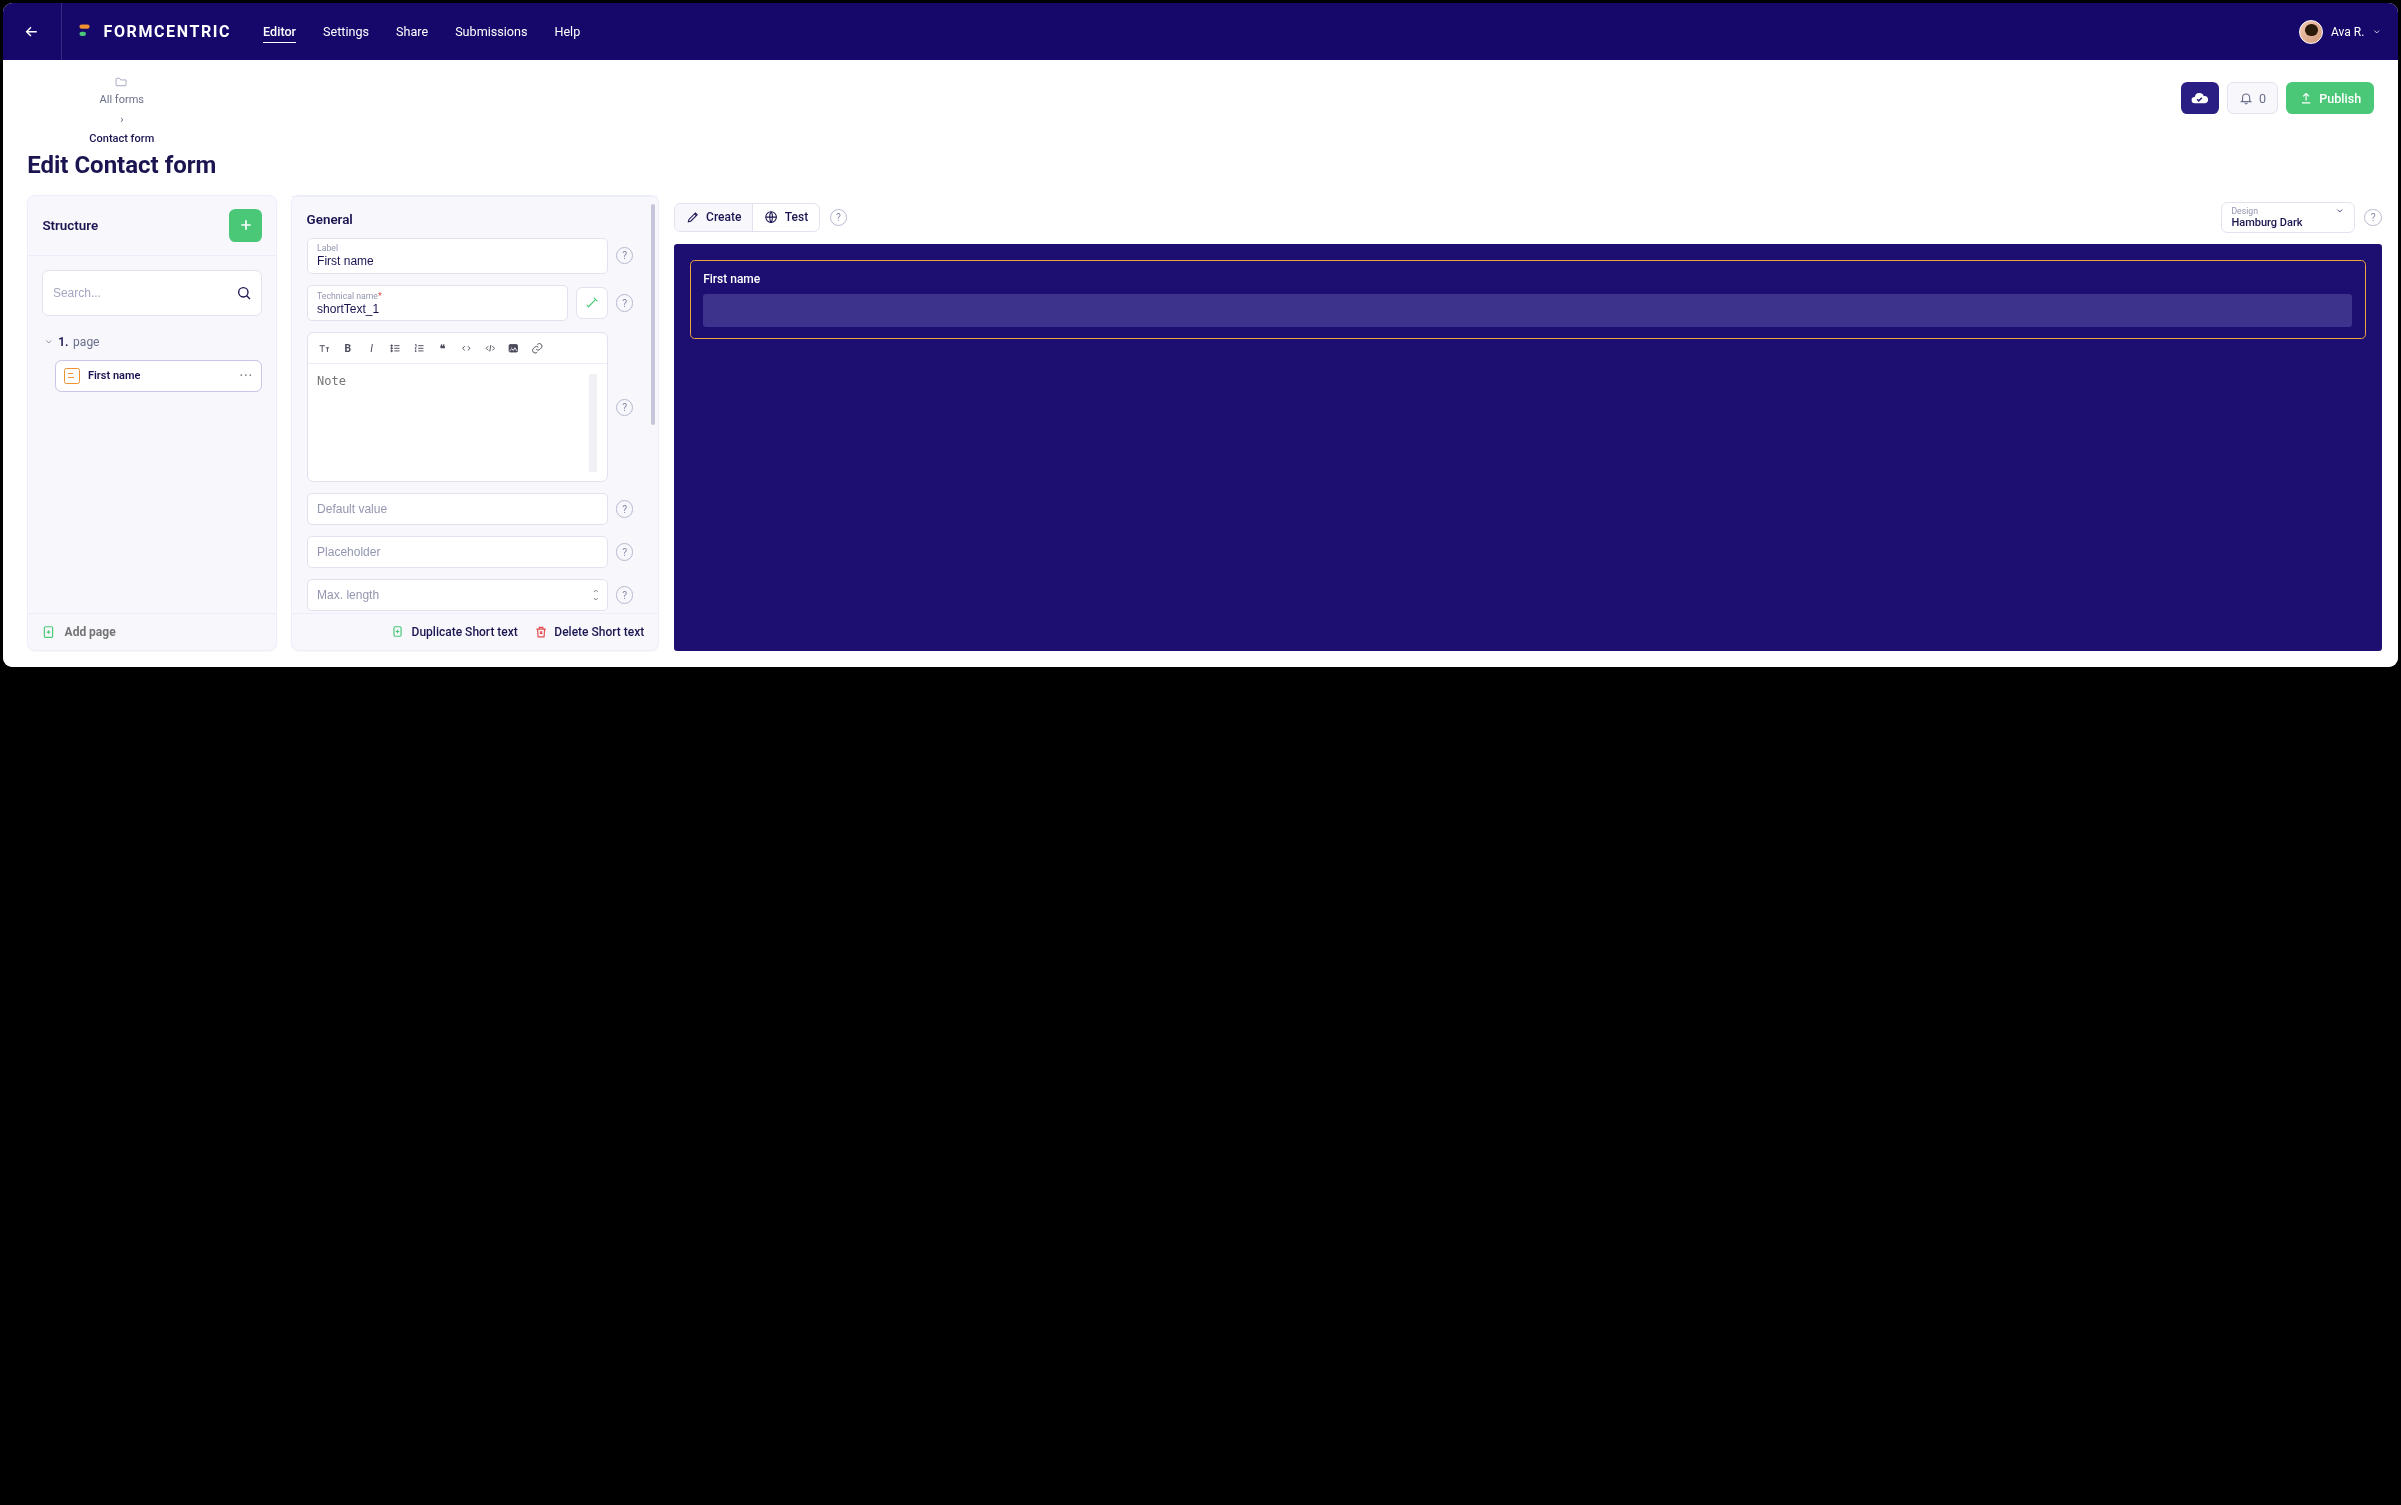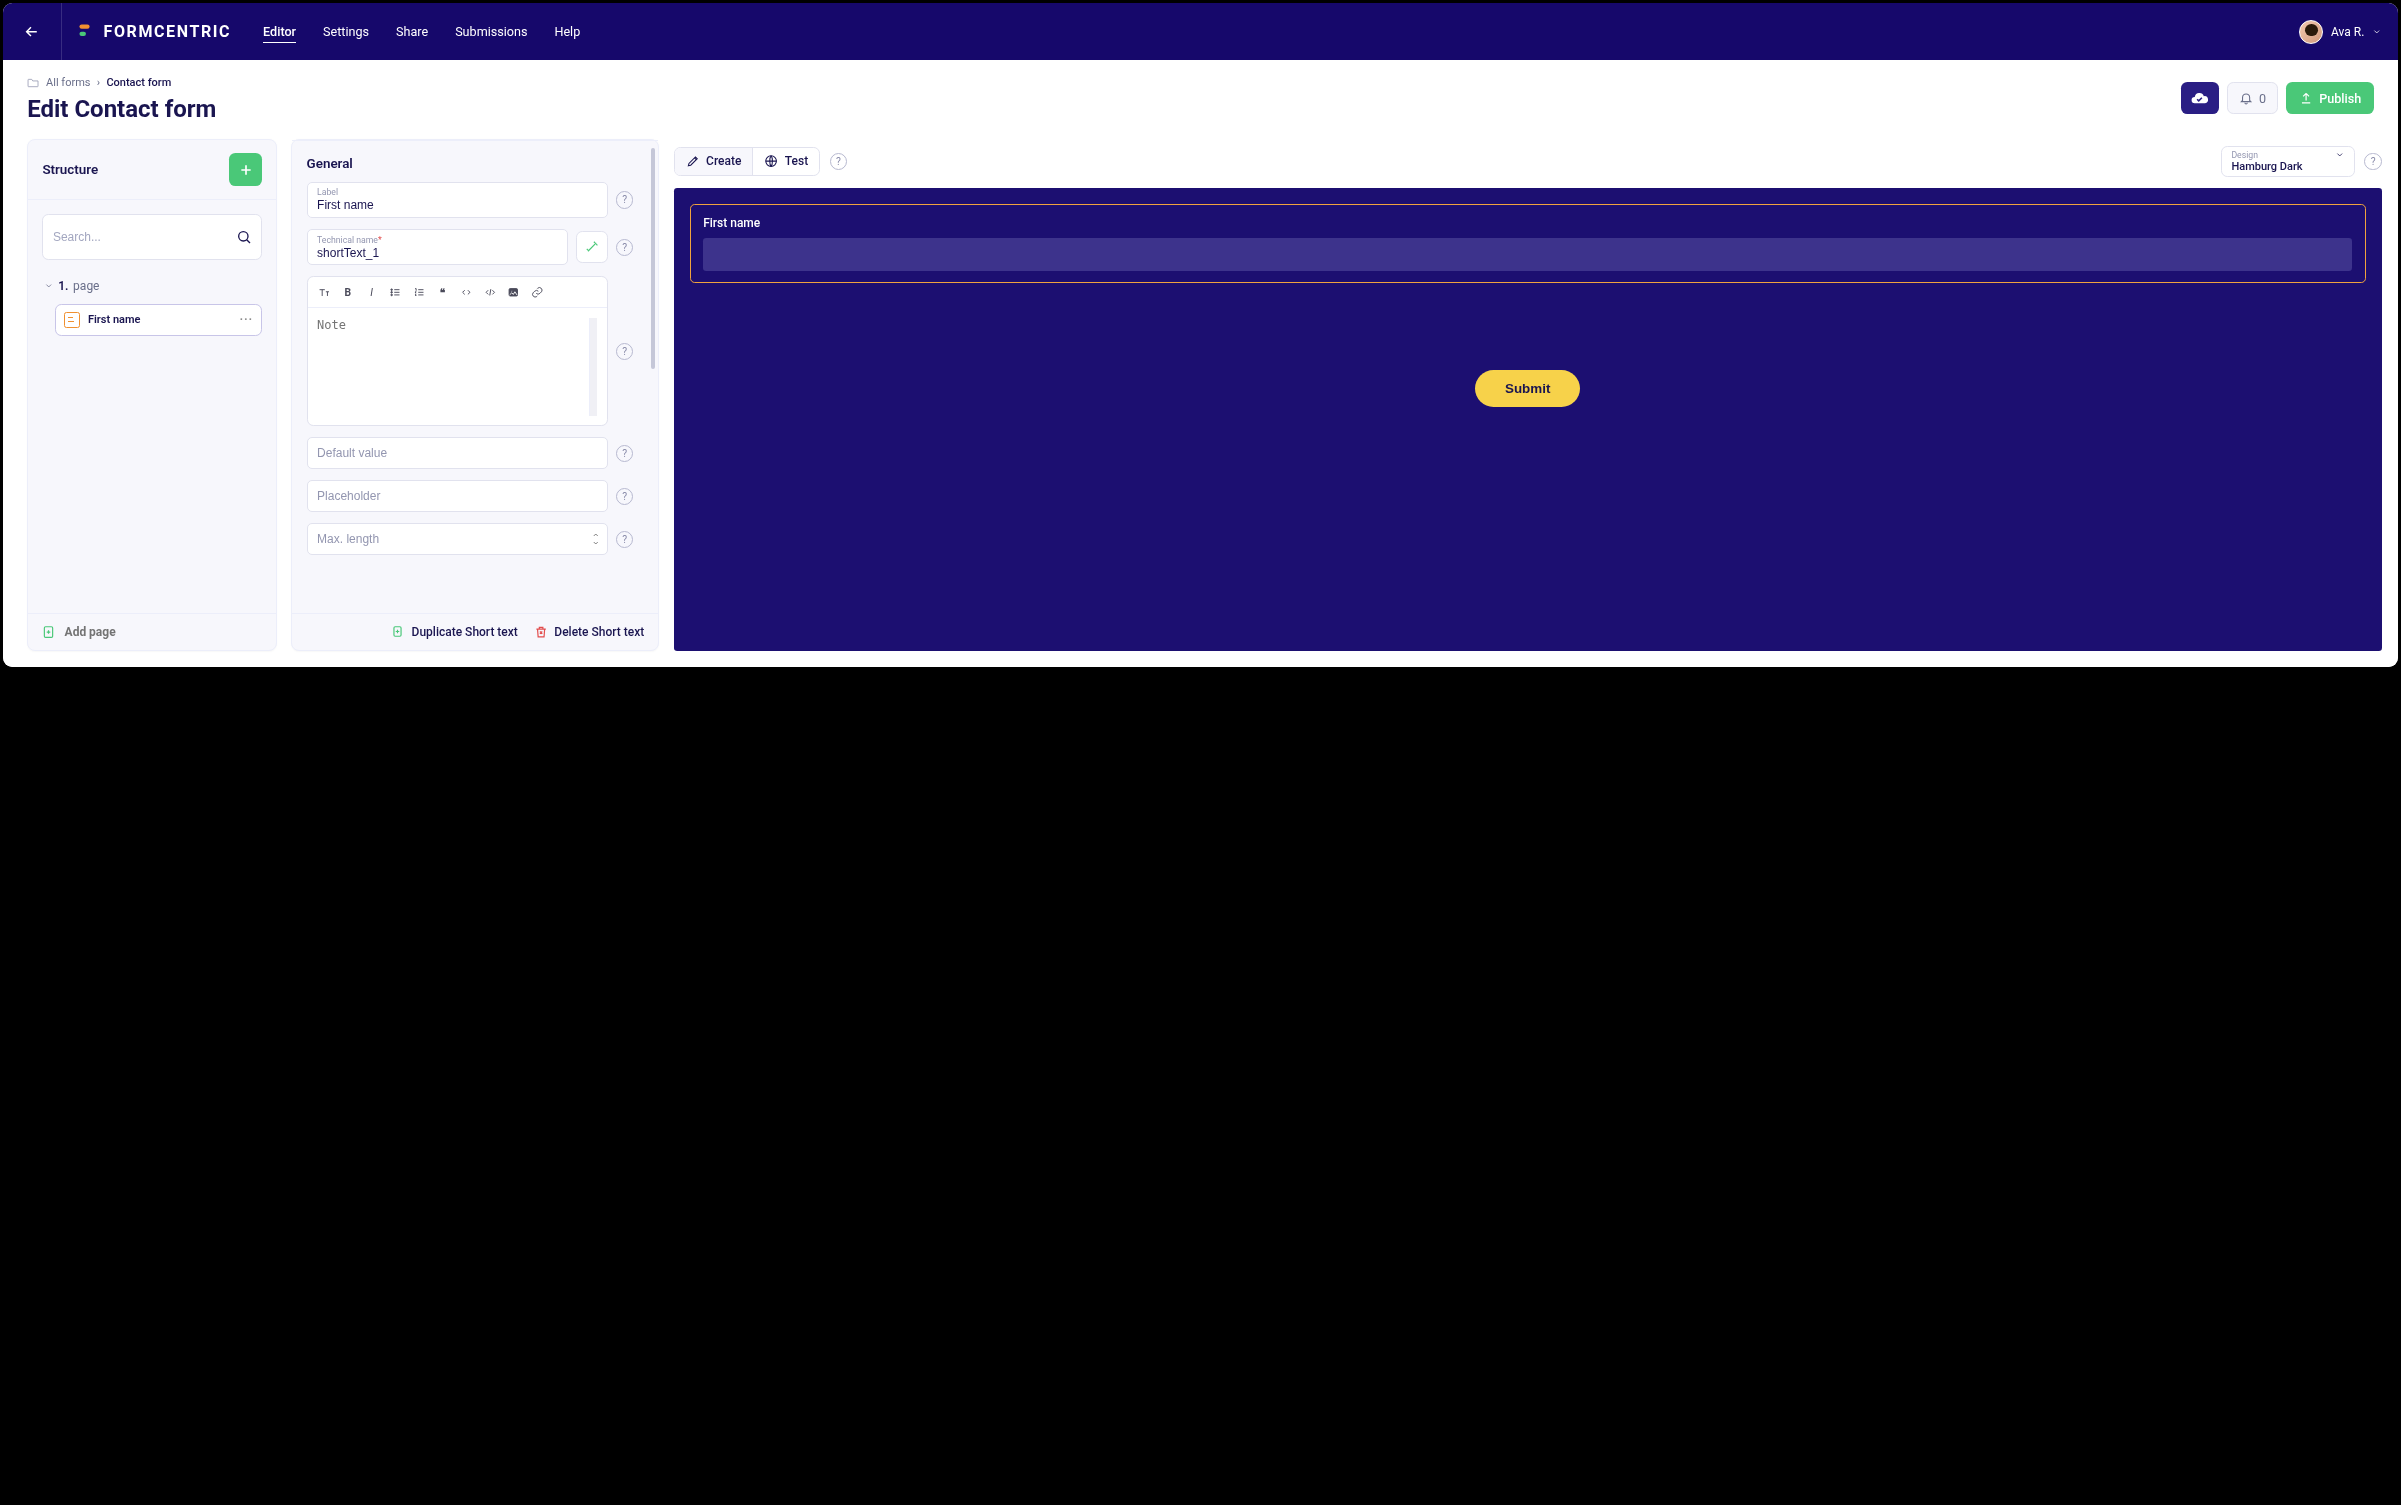--- a/index.html
+++ b/index.html
@@ -18,21 +18,21 @@
 .nav-item.active { border-bottom: 1.6px solid #fff; font-weight: 500; }
 .spacer { flex: 1; }
 .user { display: flex; align-items: center; gap: 8px; cursor: pointer; }
 .avatar { width: 24px; height: 24px; border-radius: 50%; background: linear-gradient(135deg,#f3c9b0,#d19a7b); border: 1.6px solid #fff; overflow:hidden; position:relative; }
 .avatar::after{content:"";position:absolute;top:3.2px;left:5.5px;width:12.6px;height:12.6px;background:#2a1a0a;border-radius:50% 50% 45% 45%;}
 .user-name { font-size: 12px; }
 .chevron { width: 9.5px; height: 9.5px; fill: none; stroke: #fff; stroke-width: 2; }
 
 
 .subheader { padding: 16px 24px 8px 24px; display: flex; align-items: flex-start; justify-content: space-between; background:#fff; }
-.bc { display: flex; align-items: center; gap: 6.3px; font-size: 11px; color: #6a6f8a; margin-bottom: 6.3px; }
+.bc { display: flex; align-items: center; gap: 6.3px; font-size: 11px; color: #6a6f8a; margin-bottom: 6.3px; flex-direction: column; }
 .bc .bc-link { cursor: pointer; }
 .bc .bc-current { color: #1a1550; font-weight: 500; }
 .page-title { font-size: 24px; font-weight: 700; color: #1a1550; }
 .sub-actions { display: flex; gap: 8px; align-items: center; margin-top:6.3px;}
 .cloud-btn { background: #2a1e84; width: 38px; height: 32px; border-radius: 6.3px; display:flex;align-items:center;justify-content:center; cursor:pointer;}
 .cloud-btn svg{width:19px;height:19px;fill:#fff;}
 .notif-btn { border:0.8px solid #e1e2ee; background:#f7f7fc; height:32px; border-radius:6.3px; display:flex;align-items:center; gap:6.3px; padding:0 11px; cursor:pointer; color:#6a6f8a;}
 .notif-btn svg{width:14.2px;height:14.2px;fill:none;stroke:#6a6f8a;stroke-width:1.8;}
 .publish-btn { background:#4ac878; color:#fff; height:32px; border-radius:6.3px; display:flex;align-items:center;gap:6.3px; padding:0 12.6px; cursor:pointer; font-weight:500;}
 .publish-btn svg{width:14.2px;height:14.2px;fill:none;stroke:#fff;stroke-width:2;}
@@ -393,21 +393,18 @@
               <path d="M6 9l6 6 6-6"></path>
             </svg>
         </div>
         <div class="help-ic">?</div>
       </div>
       <div class="preview-canvas">
         <div class="pc-field">
           <div class="pc-label">First name</div>
           <div class="pc-input"></div>
         </div>
-        <div class="pc-submit">
-          <button>Submit</button>
-        </div>
       </div>
     </div>
 
   </div>
 </div>
 
 
 </body></html>

